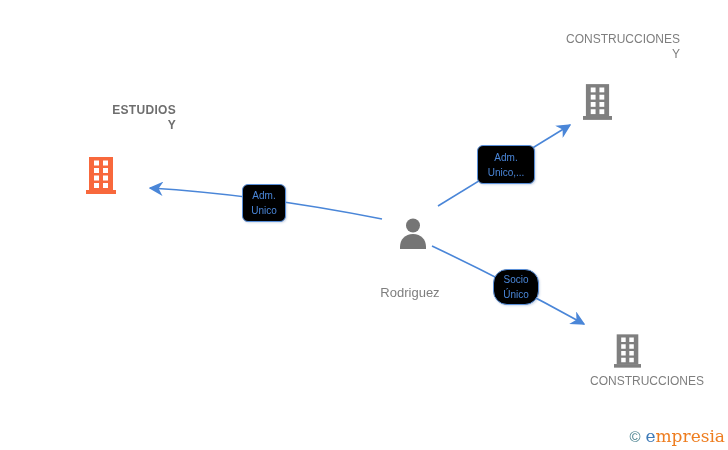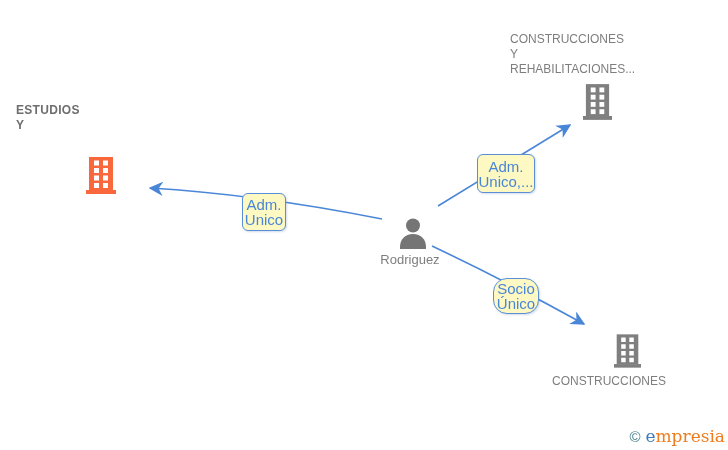--- a/index.html
+++ b/index.html
@@ -3,37 +3,36 @@
 <meta charset="utf-8">
 <style>
   html,body{margin:0;padding:0;background:#fff;}
   #canvas{
     position:relative;width:728px;height:450px;background:#ffffff;overflow:hidden;
     font-family:"Liberation Sans",sans-serif;
   }
   svg.edges{position:absolute;left:0;top:0;z-index:1;}
   .node-icon{position:absolute;z-index:2;}
   .company-label{
-    position:absolute;z-index:2;text-align:left;
+    position:absolute;z-index:2;text-align:right;
     color:#7e7e7e;font-size:12px;line-height:15px;
   }
   .company-label span, .person-label span, .edge-label span{display:block;}
   .company-label.highlight{color:#6e6e6e;font-weight:bold;letter-spacing:.3px;}
   .person-label{
     position:absolute;z-index:2;text-align:center;
-    color:#7e7e7e;font-size:13px;line-height:14px;
+    color:#7e7e7e;font-size:13px;line-height:14px;margin-top:33px;
   }
   .edge-label{
-    position:absolute;z-index:3;background:#fef9c3;
+    position:absolute;z-index:3;background:#000000;
     border:1.5px solid #5a8fd8;border-radius:6px;
-    color:#4a86d8;font-size:15px;line-height:15px;text-align:center;
+    color:#4a86d8;font-size:10px;line-height:15px;text-align:center;
     display:flex;flex-direction:column;justify-content:center;
     box-shadow:1px 1px 2px rgba(110,140,185,.3);
     cursor:pointer;
-    margin-top:9px;
   }
   #edge-label-left{left:242px;top:184px;width:42px;height:36px;}
   #edge-label-topright{left:477px;top:145px;width:56px;height:37px;}
   #edge-label-bottomright{left:493px;top:269px;width:44px;height:34px;border-radius:14px;}
 
   #label-estudios{left:16px;top:103px;width:160px;}
   #icon-estudios{left:86px;top:157px;color:#f8683c;cursor:pointer;}
   #label-rehabilitaciones{left:510px;top:32px;width:170px;}
   #icon-rehabilitaciones{left:583px;top:84px;color:#7f7f7f;cursor:pointer;}
   #icon-person{left:398px;top:218px;color:#757575;cursor:pointer;}
@@ -81,21 +80,20 @@
       <rect x="8" y="18.5" width="5" height="5"></rect>
         <rect x="17" y="18.5" width="5" height="5"></rect>
       <rect x="8" y="26" width="5" height="5"></rect>
         <rect x="17" y="26" width="5" height="5"></rect>
     </g>
   </svg>
 
   <div class="company-label" id="label-rehabilitaciones">
     <span>CONSTRUCCIONES</span>
     <span>Y</span>
-    <span>REHABILITACIONES...</span>
   </div>
   <svg class="node-icon" id="icon-rehabilitaciones" width="29" height="36" viewBox="0 0 30 37">
     <rect x="3" y="0" width="24" height="33" fill="currentColor"></rect>
     <rect x="0" y="33" width="30" height="4" fill="currentColor"></rect>
     <g fill="#ffffff">
       <rect x="8" y="3.5" width="5" height="5"></rect>
         <rect x="17" y="3.5" width="5" height="5"></rect>
       <rect x="8" y="11" width="5" height="5"></rect>
         <rect x="17" y="11" width="5" height="5"></rect>
       <rect x="8" y="18.5" width="5" height="5"></rect>

